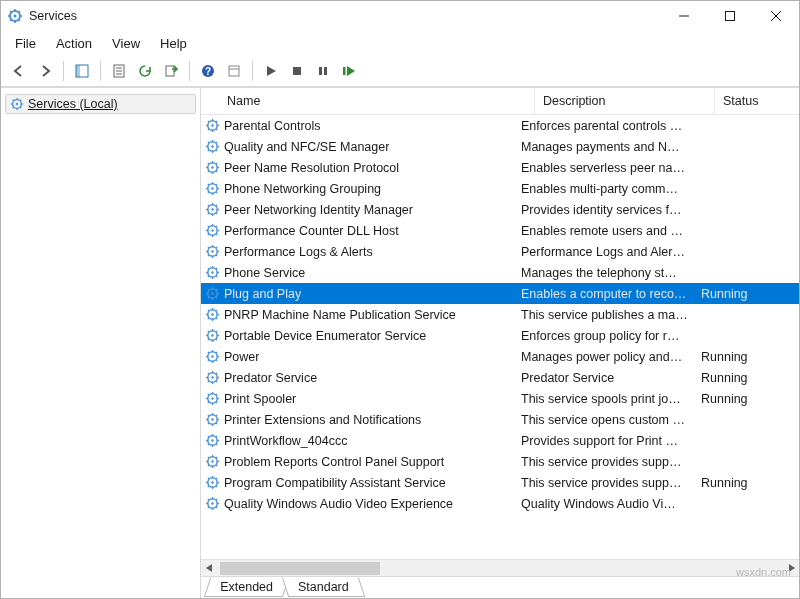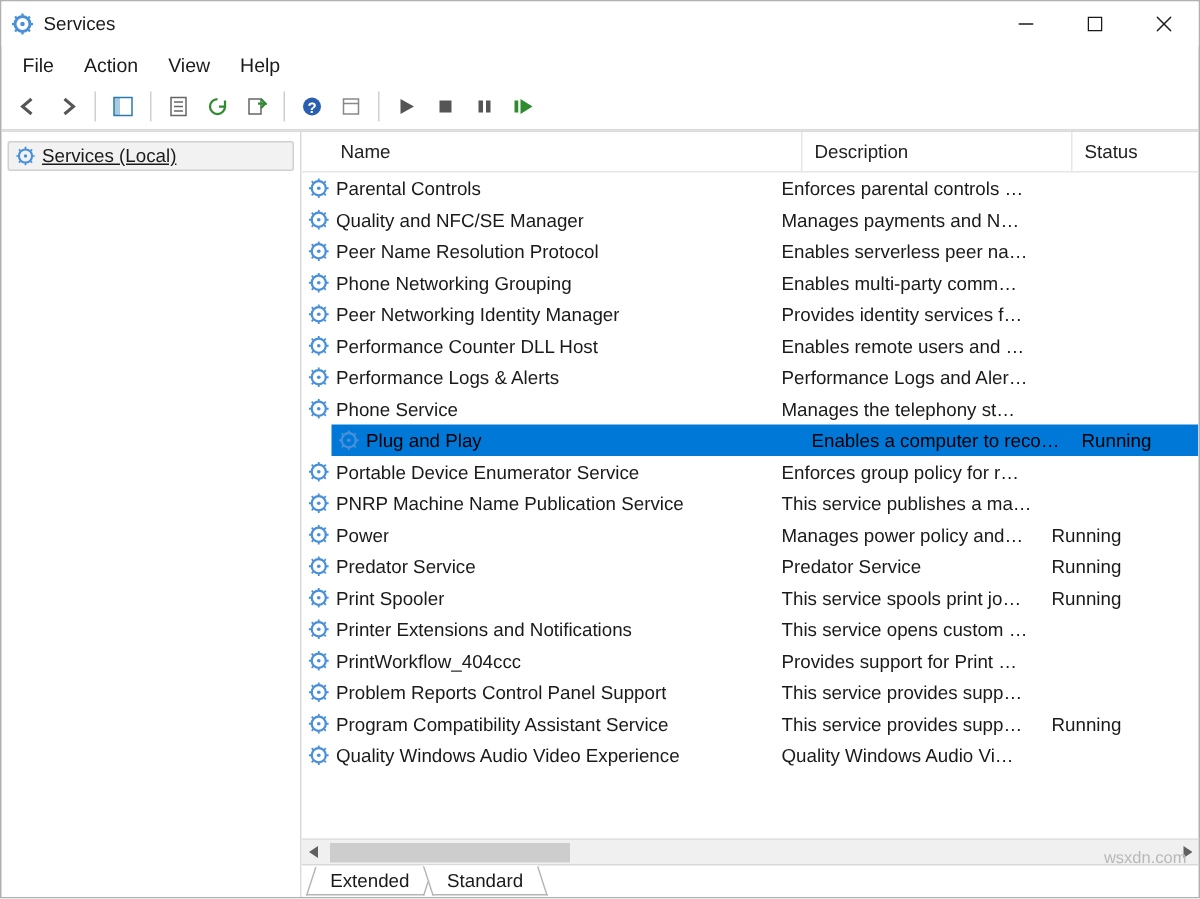--- a/index.html
+++ b/index.html
@@ -32,21 +32,21 @@
   .list-wrap { flex: 1; display: flex; flex-direction: column; overflow: hidden; }
   .list-scroll { flex: 1; overflow: hidden; position: relative; }
   .columns { display: flex; border-bottom: 1px solid #e6e6e6; background: #fff; position: sticky; top: 0; }
   .col-h { padding: 6px 8px; font-size: 12.5px; font-weight: 400; color: #222; border-right: 1px solid #e6e6e6; white-space: nowrap; overflow: hidden; text-overflow: ellipsis; }
   .col-name { width: 316px; margin-left: 18px; }
   .col-desc { width: 180px; }
   .col-status { width: 70px; border-right: none; }
 
   .rows { overflow-y: hidden; }
   .row { display: flex; align-items: center; height: 21px; }
-  .row.selected { background: #0078d7; color: #000000; margin-left: 20px; }
+  .row.selected { background: #0078d7; color: #e5e5e5; }
   .row .cell { padding: 0 4px 0 4px; white-space: nowrap; overflow: hidden; text-overflow: ellipsis; }
   .row .cname { width: 316px; display: flex; align-items: center; gap: 4px; }
   .row .cname .label { overflow: hidden; text-overflow: ellipsis; white-space: nowrap; }
   .row .cdesc { width: 180px; }
   .row .cstatus { width: 70px; }
   .row:nth-child(odd) { }
 
   
   .hscroll { height: 17px; background: #f0f0f0; border-top: 1px solid #e0e0e0; display: flex; align-items: center; }
   .hscroll .left-btn, .hscroll .right-btn { width: 17px; height: 17px; display:flex; align-items:center; justify-content:center; color:#606060; }
@@ -444,46 +444,46 @@
                       <line x1="8" y1="13" x2="8" y2="15"></line>
                       <line x1="1" y1="8" x2="3" y2="8"></line>
                       <line x1="13" y1="8" x2="15" y2="8"></line>
                       <line x1="3" y1="3" x2="4.3" y2="4.3"></line>
                       <line x1="11.7" y1="11.7" x2="13" y2="13"></line>
                       <line x1="3" y1="13" x2="4.3" y2="11.7"></line>
                       <line x1="11.7" y1="4.3" x2="13" y2="3"></line>
                     </g>
                   </svg>
                 </span>
+                <span class="label">PNRP Machine Name Publication Service</span>
+              </div>
+              <div class="cell cdesc">This service publishes a ma…</div>
+              <div class="cell cstatus"></div>
+            </div>
+            <div class="row">
+              <div class="cell cname">
+                <span class="gear-icon">
+                  <svg width="15" height="15" viewBox="0 0 16 16">
+                    <circle cx="8" cy="8" r="5" fill="none" stroke="#4a90d9" stroke-width="1.6"></circle>
+                    <circle cx="8" cy="8" r="1.3" fill="#4a90d9"></circle>
+                    <g stroke="#4a90d9" stroke-width="1.3">
+                      <line x1="8" y1="1" x2="8" y2="3"></line>
+                      <line x1="8" y1="13" x2="8" y2="15"></line>
+                      <line x1="1" y1="8" x2="3" y2="8"></line>
+                      <line x1="13" y1="8" x2="15" y2="8"></line>
+                      <line x1="3" y1="3" x2="4.3" y2="4.3"></line>
+                      <line x1="11.7" y1="11.7" x2="13" y2="13"></line>
+                      <line x1="3" y1="13" x2="4.3" y2="11.7"></line>
+                      <line x1="11.7" y1="4.3" x2="13" y2="3"></line>
+                    </g>
+                  </svg>
+                </span>
                 <span class="label">Portable Device Enumerator Service</span>
               </div>
               <div class="cell cdesc">Enforces group policy for r…</div>
-              <div class="cell cstatus"></div>
-            </div>
-            <div class="row">
-              <div class="cell cname">
-                <span class="gear-icon">
-                  <svg width="15" height="15" viewBox="0 0 16 16">
-                    <circle cx="8" cy="8" r="5" fill="none" stroke="#4a90d9" stroke-width="1.6"></circle>
-                    <circle cx="8" cy="8" r="1.3" fill="#4a90d9"></circle>
-                    <g stroke="#4a90d9" stroke-width="1.3">
-                      <line x1="8" y1="1" x2="8" y2="3"></line>
-                      <line x1="8" y1="13" x2="8" y2="15"></line>
-                      <line x1="1" y1="8" x2="3" y2="8"></line>
-                      <line x1="13" y1="8" x2="15" y2="8"></line>
-                      <line x1="3" y1="3" x2="4.3" y2="4.3"></line>
-                      <line x1="11.7" y1="11.7" x2="13" y2="13"></line>
-                      <line x1="3" y1="13" x2="4.3" y2="11.7"></line>
-                      <line x1="11.7" y1="4.3" x2="13" y2="3"></line>
-                    </g>
-                  </svg>
-                </span>
-                <span class="label">PNRP Machine Name Publication Service</span>
-              </div>
-              <div class="cell cdesc">This service publishes a ma…</div>
               <div class="cell cstatus"></div>
             </div>
             <div class="row">
               <div class="cell cname">
                 <span class="gear-icon">
                   <svg width="15" height="15" viewBox="0 0 16 16">
                     <circle cx="8" cy="8" r="5" fill="none" stroke="#4a90d9" stroke-width="1.6"></circle>
                     <circle cx="8" cy="8" r="1.3" fill="#4a90d9"></circle>
                     <g stroke="#4a90d9" stroke-width="1.3">
                       <line x1="8" y1="1" x2="8" y2="3"></line>

